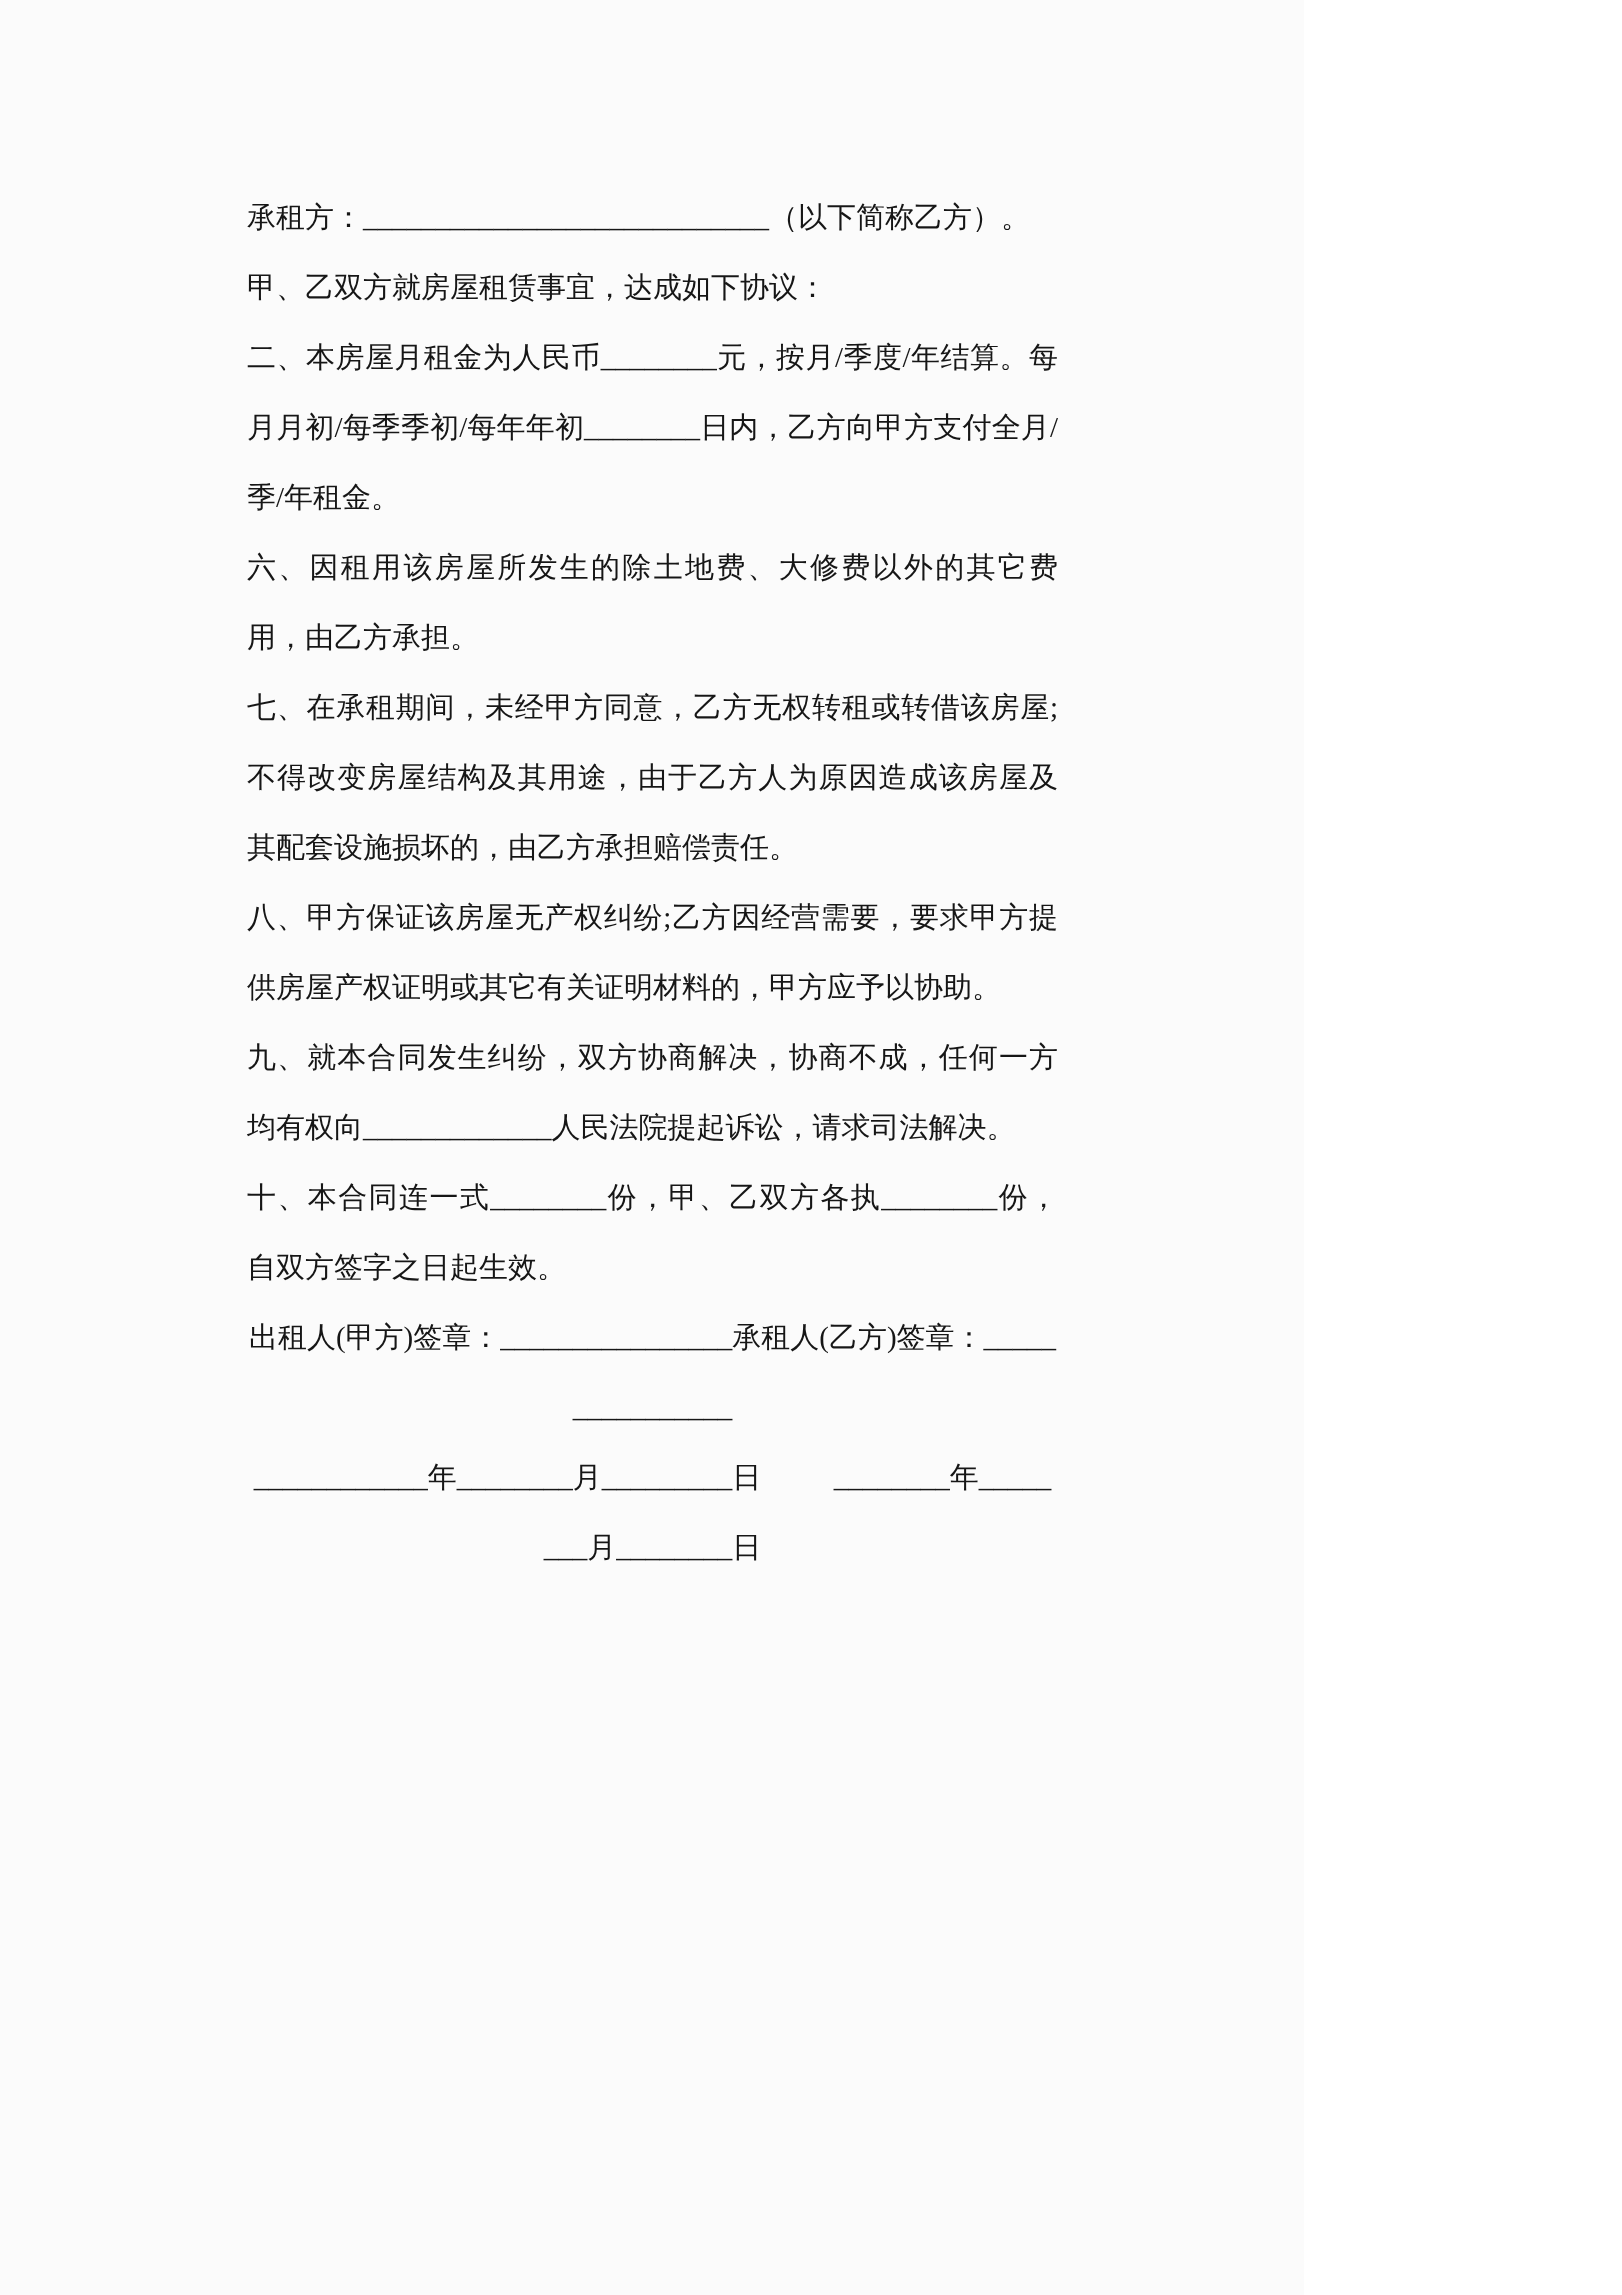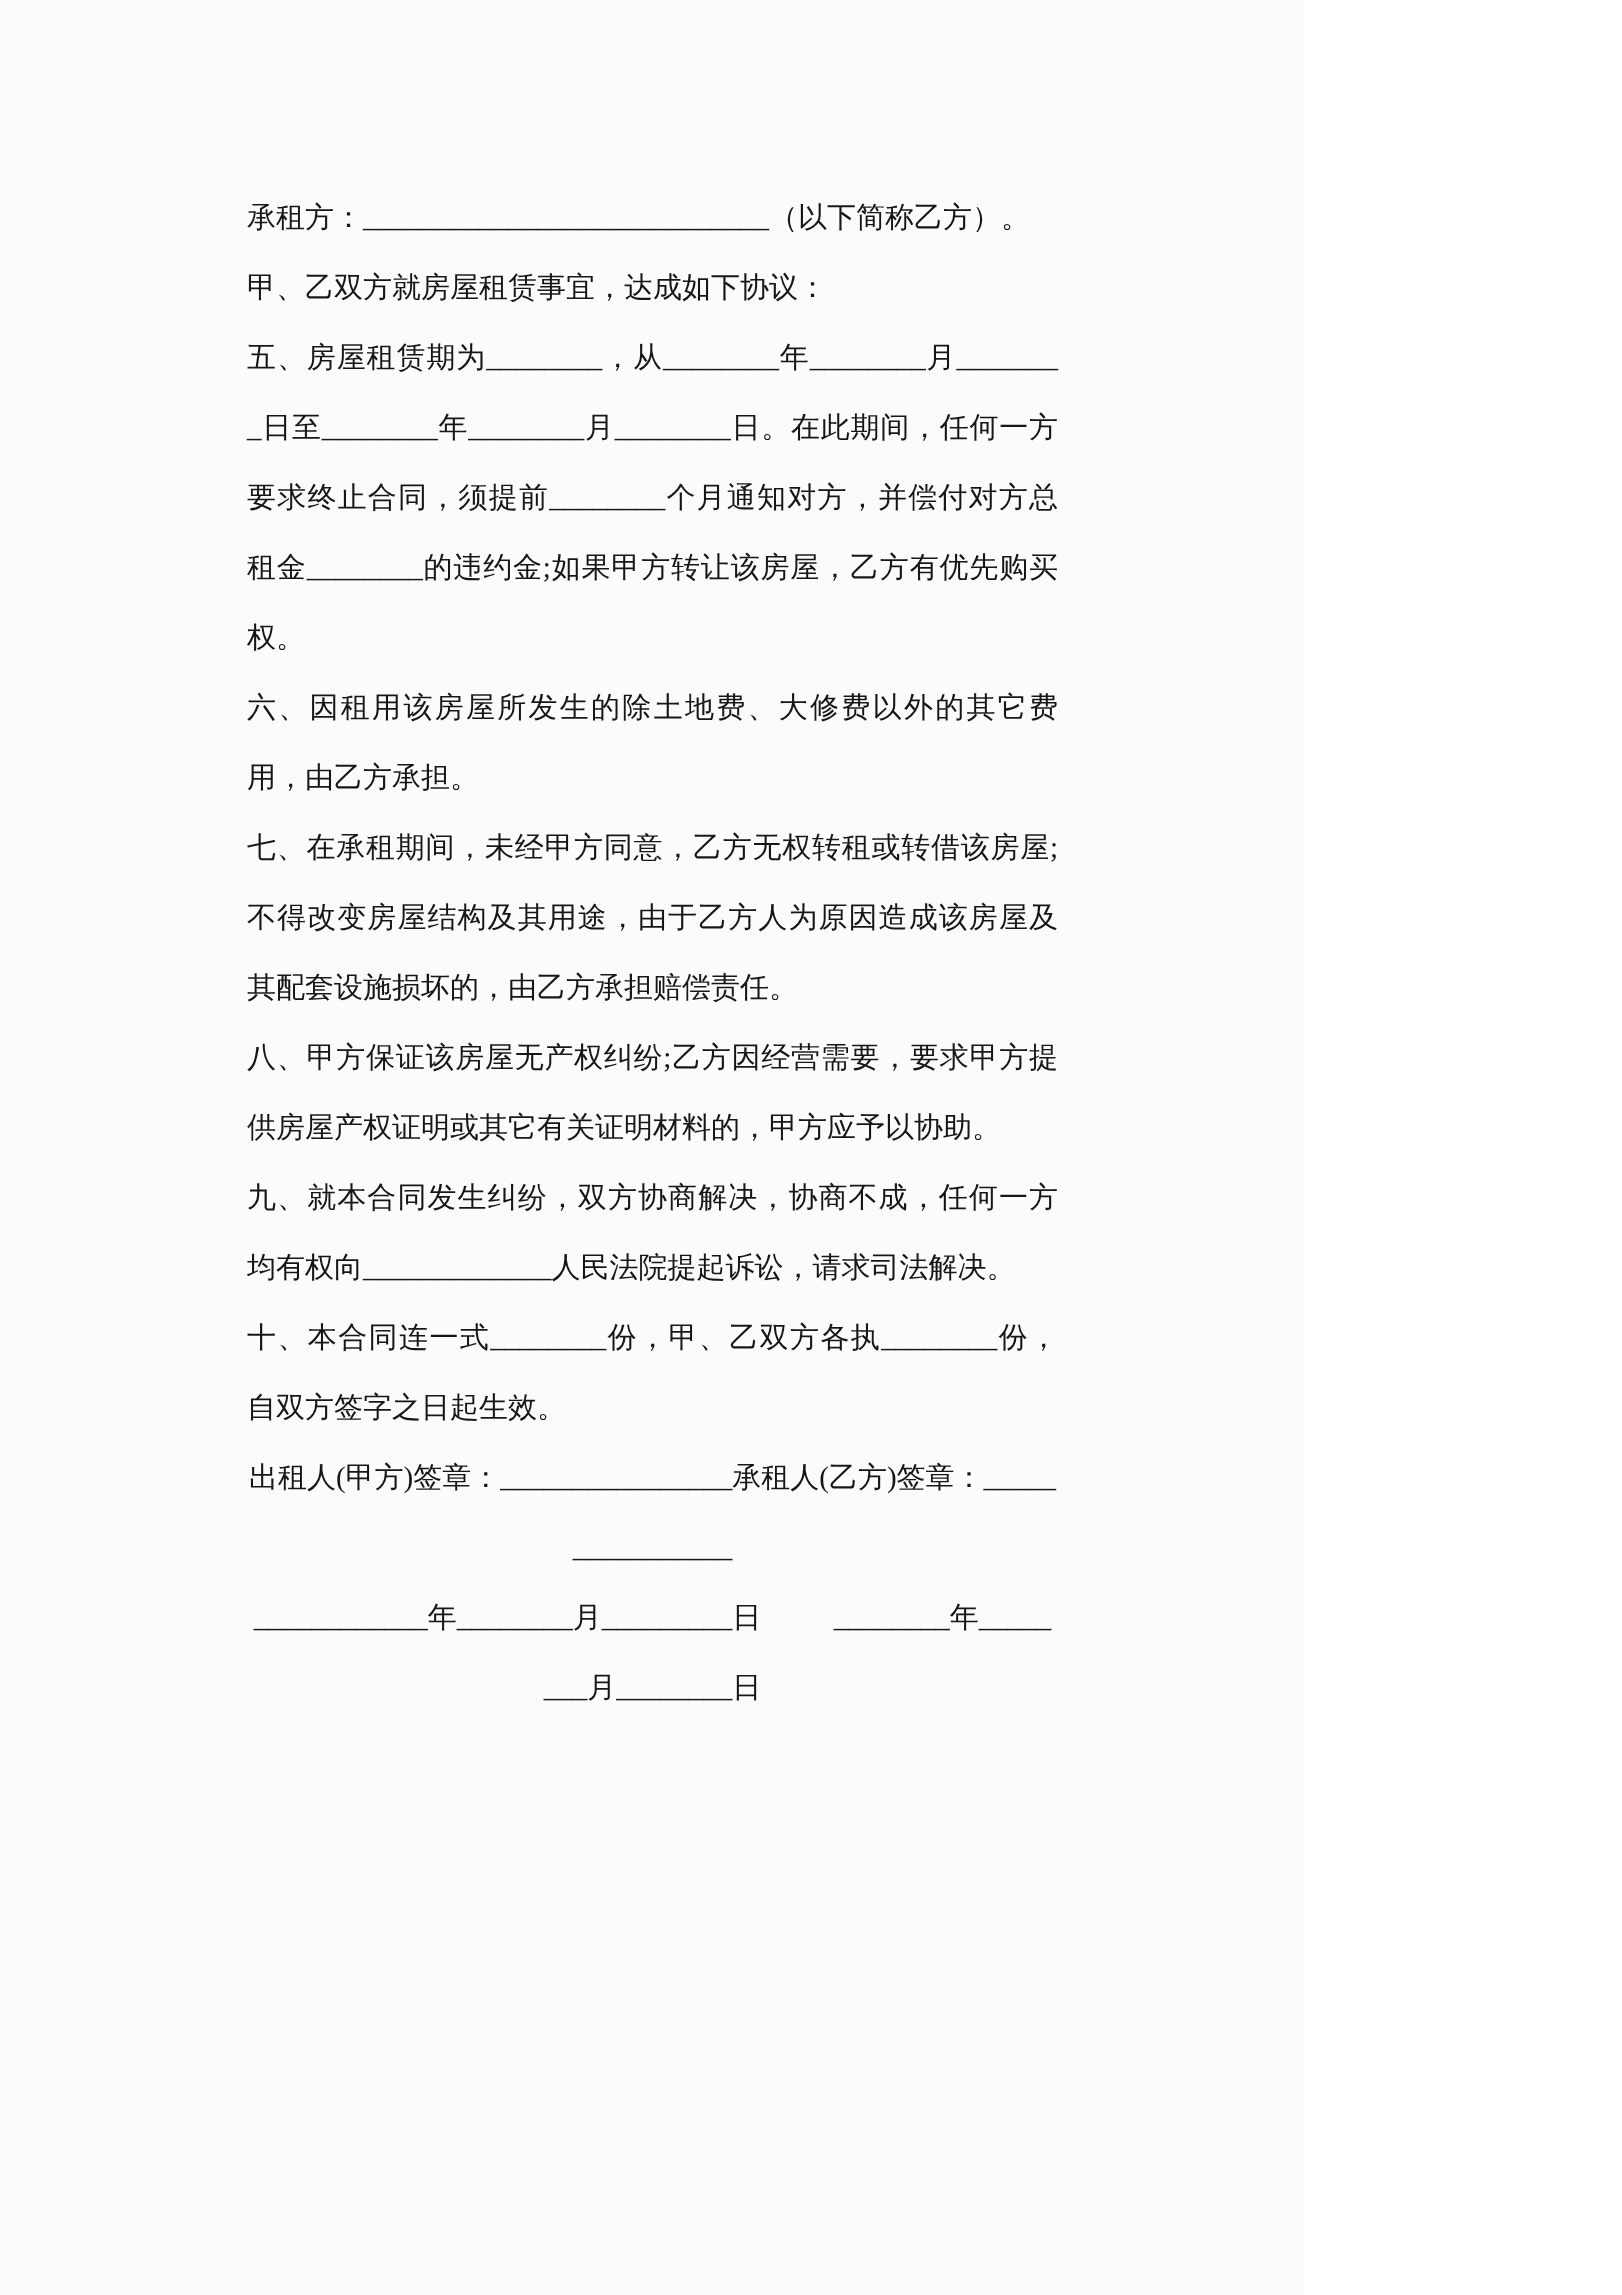--- a/index.html
+++ b/index.html
@@ -32,21 +32,21 @@
   .page p.footer-gap {
     margin-top: 72px;
   }
 </style>
 </head>
 <body>
 
 <div class="page">
   <p>承租方：____________________________（以下简称乙方）。</p>
   <p>甲、乙双方就房屋租赁事宜，达成如下协议：</p>
-  <p>五、房屋租赁期为________，从________年________月________日至________年________月________日。在此期间，任何一方要求终止合同，须提前________个月通知对方，并偿付对方总租金________的违约金;如果甲方转让该房屋，乙方有优先购买权。</p>
+  <p>二、本房屋月租金为人民币________元，按月/季度/年结算。每月月初/每季季初/每年年初________日内，乙方向甲方支付全月/季/年租金。</p>
   <p>六、因租用该房屋所发生的除土地费、大修费以外的其它费用，由乙方承担。</p>
   <p>七、在承租期间，未经甲方同意，乙方无权转租或转借该房屋;不得改变房屋结构及其用途，由于乙方人为原因造成该房屋及其配套设施损坏的，由乙方承担赔偿责任。</p>
   <p>八、甲方保证该房屋无产权纠纷;乙方因经营需要，要求甲方提供房屋产权证明或其它有关证明材料的，甲方应予以协助。</p>
   <p>九、就本合同发生纠纷，双方协商解决，协商不成，任何一方均有权向_____________人民法院提起诉讼，请求司法解决。</p>
   <p>十、本合同连一式________份，甲、乙双方各执________份，自双方签字之日起生效。</p>
   <p class="single">出租人(甲方)签章：________________承租人(乙方)签章：________________</p>
   <p class="single">____________年________月_________日          ________年________月________日</p>
 </div>
 
 

